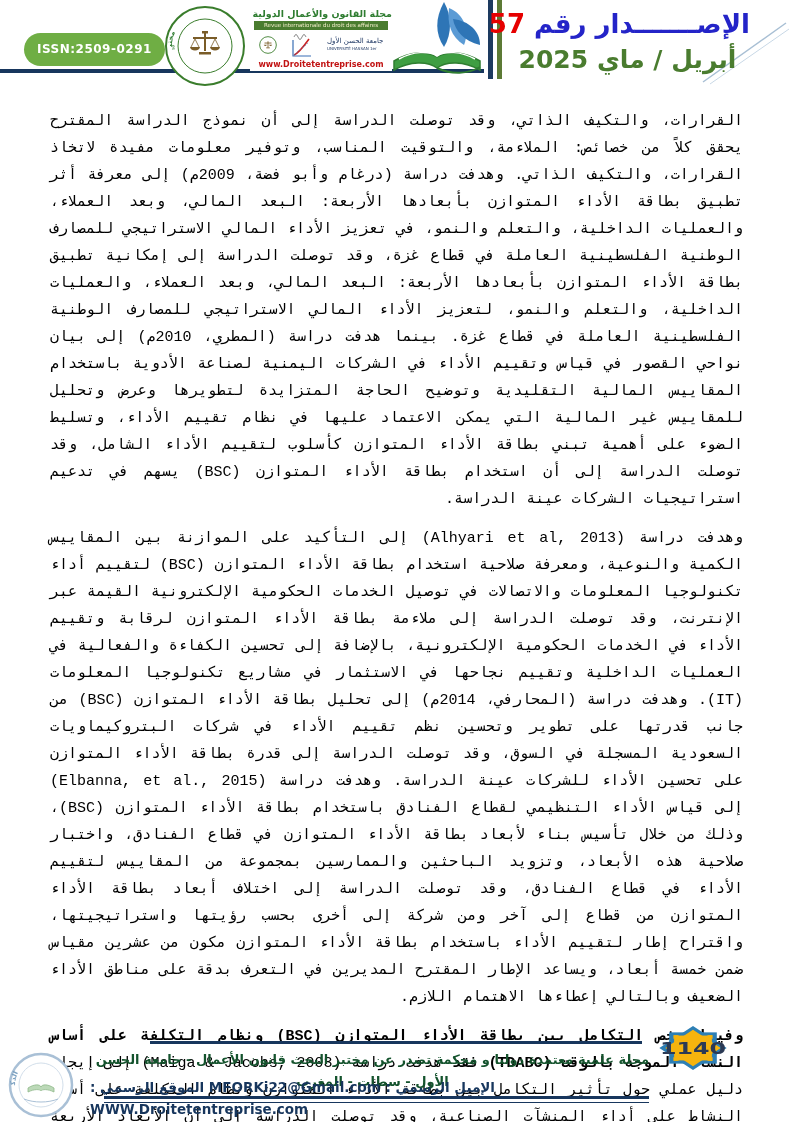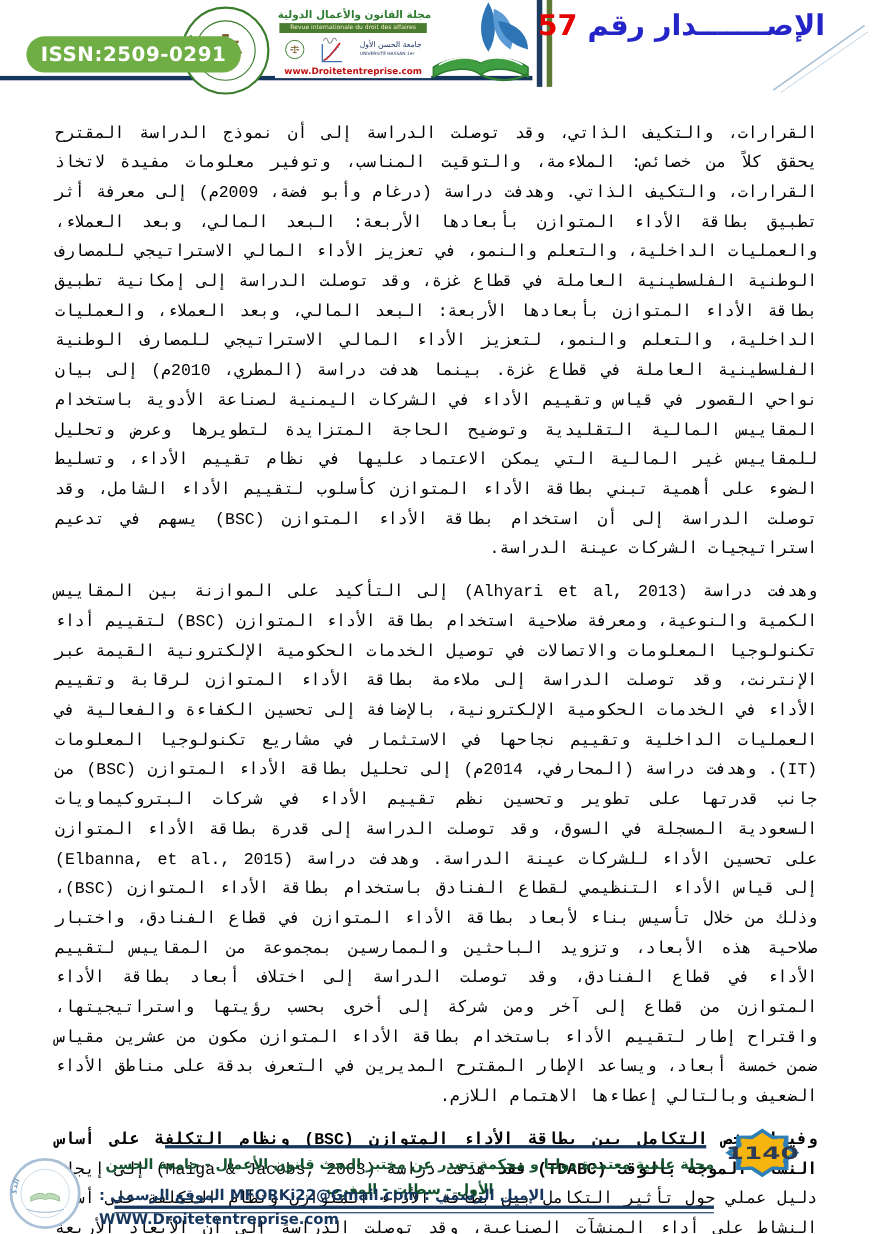--- a/index.html
+++ b/index.html
@@ -2,21 +2,21 @@
 <html lang="ar" dir="rtl"><head>
 <meta charset="utf-8">
 <style>
   html,body{margin:0;padding:0;}
   body{background:#888;font-family:"DejaVu Sans",sans-serif;}
   .page{position:relative;width:793px;height:1122px;background:#ffffff;margin:0 auto;overflow:hidden;direction:rtl;}
 
   
   .hdr-rule{position:absolute;left:0;top:69px;width:484px;height:4px;background:#17365d;z-index:1;}
   .issn-pill{position:absolute;left:24px;top:33px;height:33px;line-height:33px;padding:0 13px;
-    background:#6fae44;border-radius:17px;color:#fff;font-weight:bold;font-size:18px;
+    background:#6fae44;border-radius:17px;color:#fff;font-weight:bold;font-size:12px;
     direction:ltr;z-index:3;letter-spacing:.5px;}
   .lab-logo{position:absolute;left:164px;top:5px;width:82px;height:82px;z-index:2;}
   .journal-panel{position:absolute;left:250px;top:7px;width:142px;height:64px;background:#fff;z-index:2;}
   .panel-title{color:#2f7d31;font-weight:bold;font-size:9.5px;text-align:right;line-height:12px;margin-top:1px;}
   .panel-bar{background:#4a7c2f;color:#f4eecb;font-size:5.5px;line-height:9px;height:9px;text-align:center;
     direction:ltr;overflow:hidden;margin:1px 4px 0 4px;}
   .panel-mid{display:flex;align-items:center;justify-content:space-around;height:30px;direction:ltr;padding:0 2px;}
   .univ-block{text-align:left;color:#1f3864;line-height:7px;}
   .univ-ar{font-size:7px;}
   .univ-fr{font-size:4px;direction:ltr;}
@@ -121,20 +121,21 @@
     </svg>
 
     <div class="vbar-navy"></div>
     <div class="vbar-green"></div>
 
     <div class="issue-block">
       <div class="issue-line1">
         <span>الإصـــــــدار رقم</span>
         <span class="issue-num">57</span>
       </div>
+      <div class="issue-date">أبريل / ماي 2025</div>
     </div>
 
     <svg class="diag" viewBox="0 0 95 72">
       <line x1="5" y1="66" x2="88" y2="7" stroke="#a8bfd4" stroke-width="1.5"></line>
       <line x1="12" y1="68" x2="91" y2="13" stroke="#c8d8e6" stroke-width="1"></line>
     </svg>
   </div>
 
   <div class="body-text">
     <p>القرارات، والتكيف الذاتي، وقد توصلت الدراسة إلى أن نموذج الدراسة المقترح يحقق كلاً من خصائص: الملاءمة، والتوقيت المناسب، وتوفير معلومات مفيدة لاتخاذ القرارات، والتكيف الذاتي. وهدفت دراسة (درغام وأبو فضة، 2009م) إلى معرفة أثر تطبيق بطاقة الأداء المتوازن بأبعادها الأربعة: البعد المالي، وبعد العملاء، والعمليات الداخلية، والتعلم والنمو، في تعزيز الأداء المالي الاستراتيجي للمصارف الوطنية الفلسطينية العاملة في قطاع غزة، وقد توصلت الدراسة إلى إمكانية تطبيق بطاقة الأداء المتوازن بأبعادها الأربعة: البعد المالي، وبعد العملاء، والعمليات الداخلية، والتعلم والنمو، لتعزيز الأداء المالي الاستراتيجي للمصارف الوطنية الفلسطينية العاملة في قطاع غزة. بينما هدفت دراسة (المطري، 2010م) إلى بيان نواحي القصور في قياس وتقييم الأداء في الشركات اليمنية لصناعة الأدوية باستخدام المقاييس المالية التقليدية وتوضيح الحاجة المتزايدة لتطويرها وعرض وتحليل للمقاييس غير المالية التي يمكن الاعتماد عليها في نظام تقييم الأداء، وتسليط الضوء على أهمية تبني بطاقة الأداء المتوازن كأسلوب لتقييم الأداء الشامل، وقد توصلت الدراسة إلى أن استخدام بطاقة الأداء المتوازن (BSC) يسهم في تدعيم استراتيجيات الشركات عينة الدراسة.</p>

